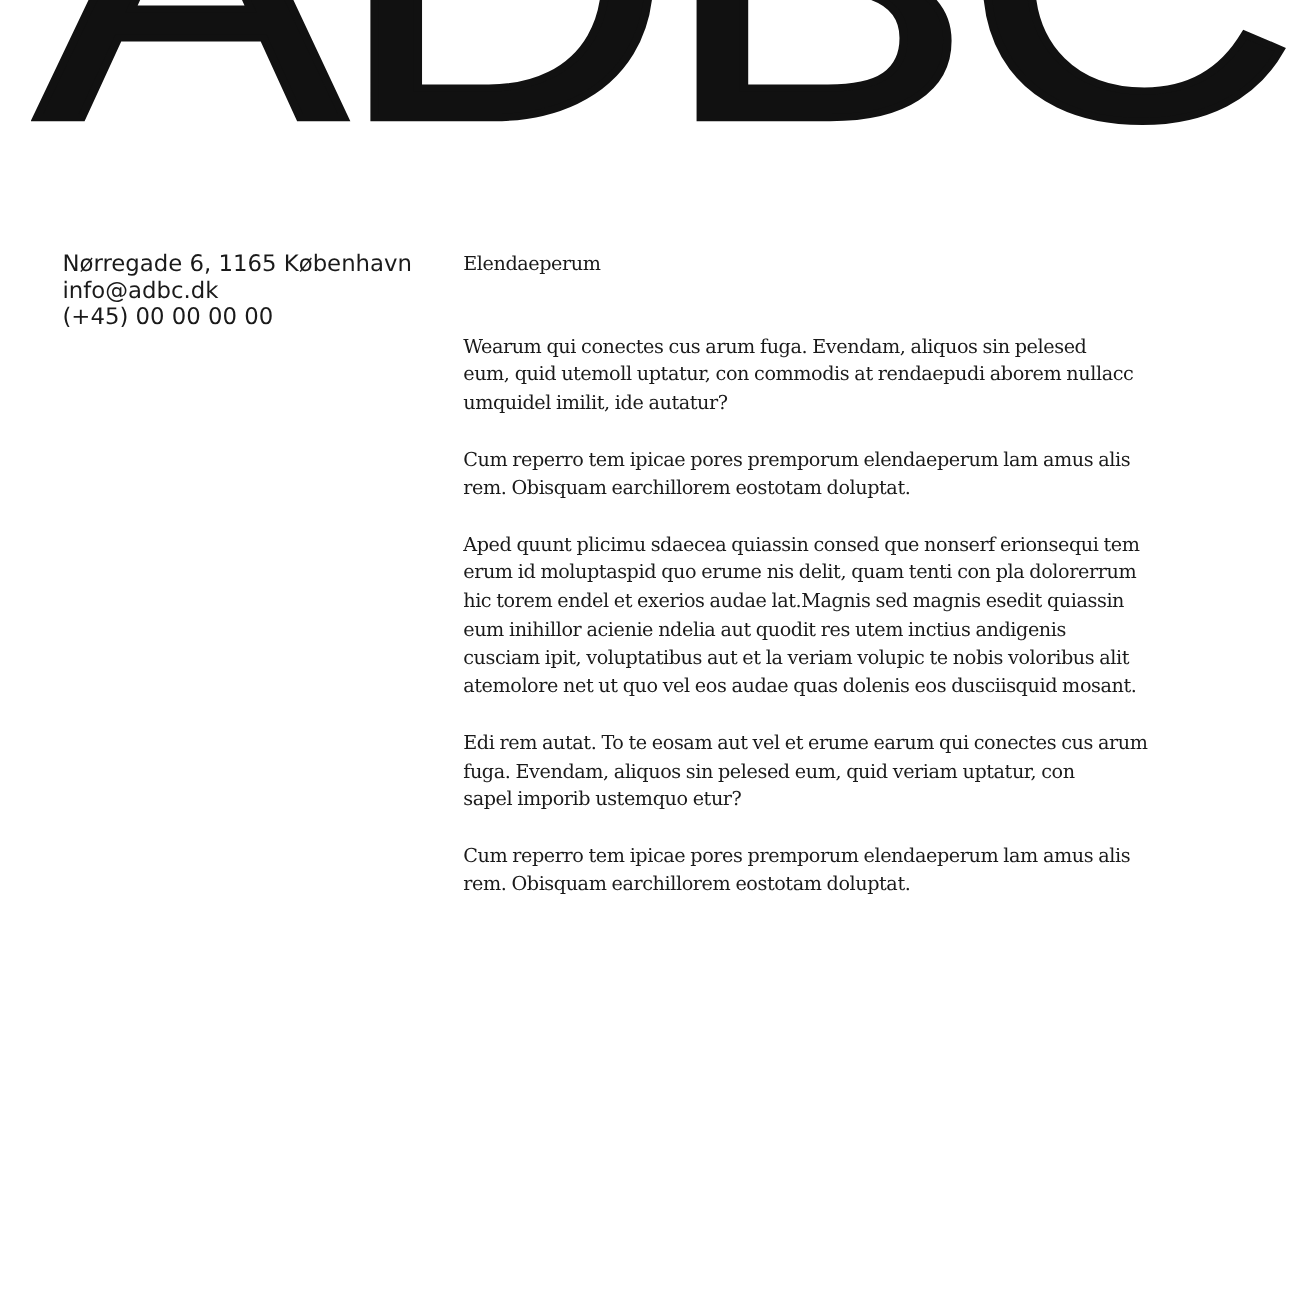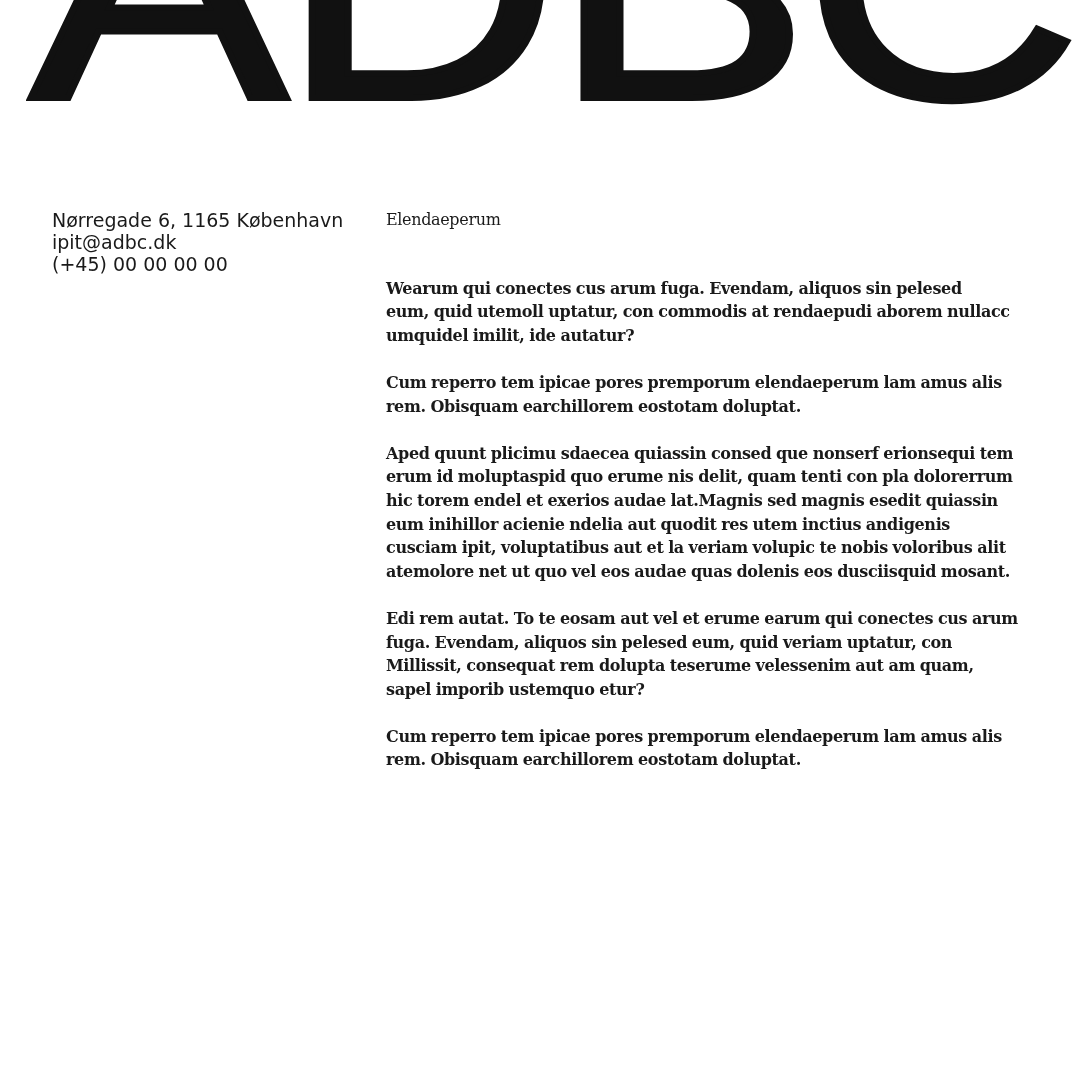--- a/index.html
+++ b/index.html
@@ -57,34 +57,33 @@
       line-height: 23.6px;
       color: #1a1a1a;
       letter-spacing: -0.35px;
       word-spacing: -0.5px;
     }
     .letter .subject {
       margin: 0 0 45px 0;
     }
     .letter p {
       margin: 0 0 23.6px 0;
-      font-weight: bold;
     }
     .letter .line { display: block; white-space: nowrap; }
   </style>
 </head>
 <body>
 
 <div class="logo">
   <div class="logo-text">ADBC</div>
 </div>
 
 <div class="contact">
   <div>Nørregade 6, 1165 København</div>
-  <div>ipit@adbc.dk</div>
+  <div>info@adbc.dk</div>
   <div>(+45) 00 00 00 00</div>
 </div>
 
 <div class="letter">
   <div class="subject">Elendaeperum</div>
 
   <p>
     <span class="line">Wearum qui conectes cus arum fuga. Evendam, aliquos sin pelesed</span>
     <span class="line">eum, quid utemoll uptatur, con commodis at rendaepudi aborem nullacc</span>
     <span class="line">umquidel imilit, ide autatur?</span>
@@ -100,21 +99,20 @@
     <span class="line">erum id moluptaspid quo erume nis delit, quam tenti con pla dolorerrum</span>
     <span class="line">hic torem endel et exerios audae lat.Magnis sed magnis esedit quiassin</span>
     <span class="line">eum inihillor acienie ndelia aut quodit res utem inctius andigenis</span>
     <span class="line">cusciam ipit, voluptatibus aut et la veriam volupic te nobis voloribus alit</span>
     <span class="line">atemolore net ut quo vel eos audae quas dolenis eos dusciisquid mosant.</span>
   </p>
 
   <p>
     <span class="line">Edi rem autat. To te eosam aut vel et erume earum qui conectes cus arum</span>
     <span class="line">fuga. Evendam, aliquos sin pelesed eum, quid veriam uptatur, con</span>
-    <span class="line">Millissit, consequat rem dolupta teserume velessenim aut am quam,</span>
     <span class="line">sapel imporib ustemquo etur?</span>
   </p>
 
   <p>
     <span class="line">Cum reperro tem ipicae pores premporum elendaeperum lam amus alis</span>
     <span class="line">rem. Obisquam earchillorem eostotam doluptat.</span>
   </p>
 </div>
 
 </body></html>

